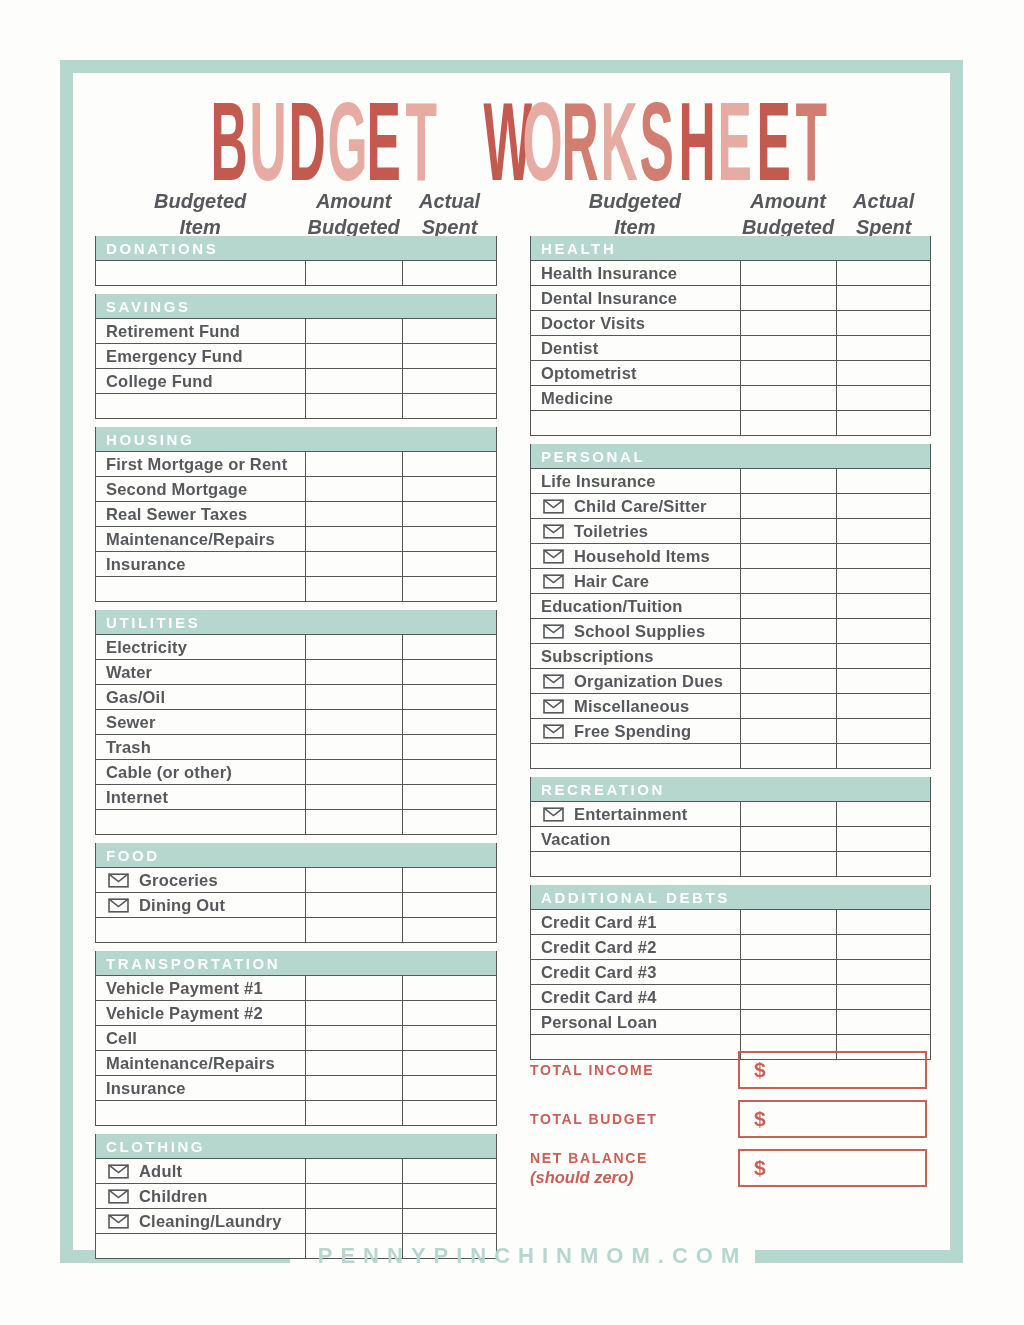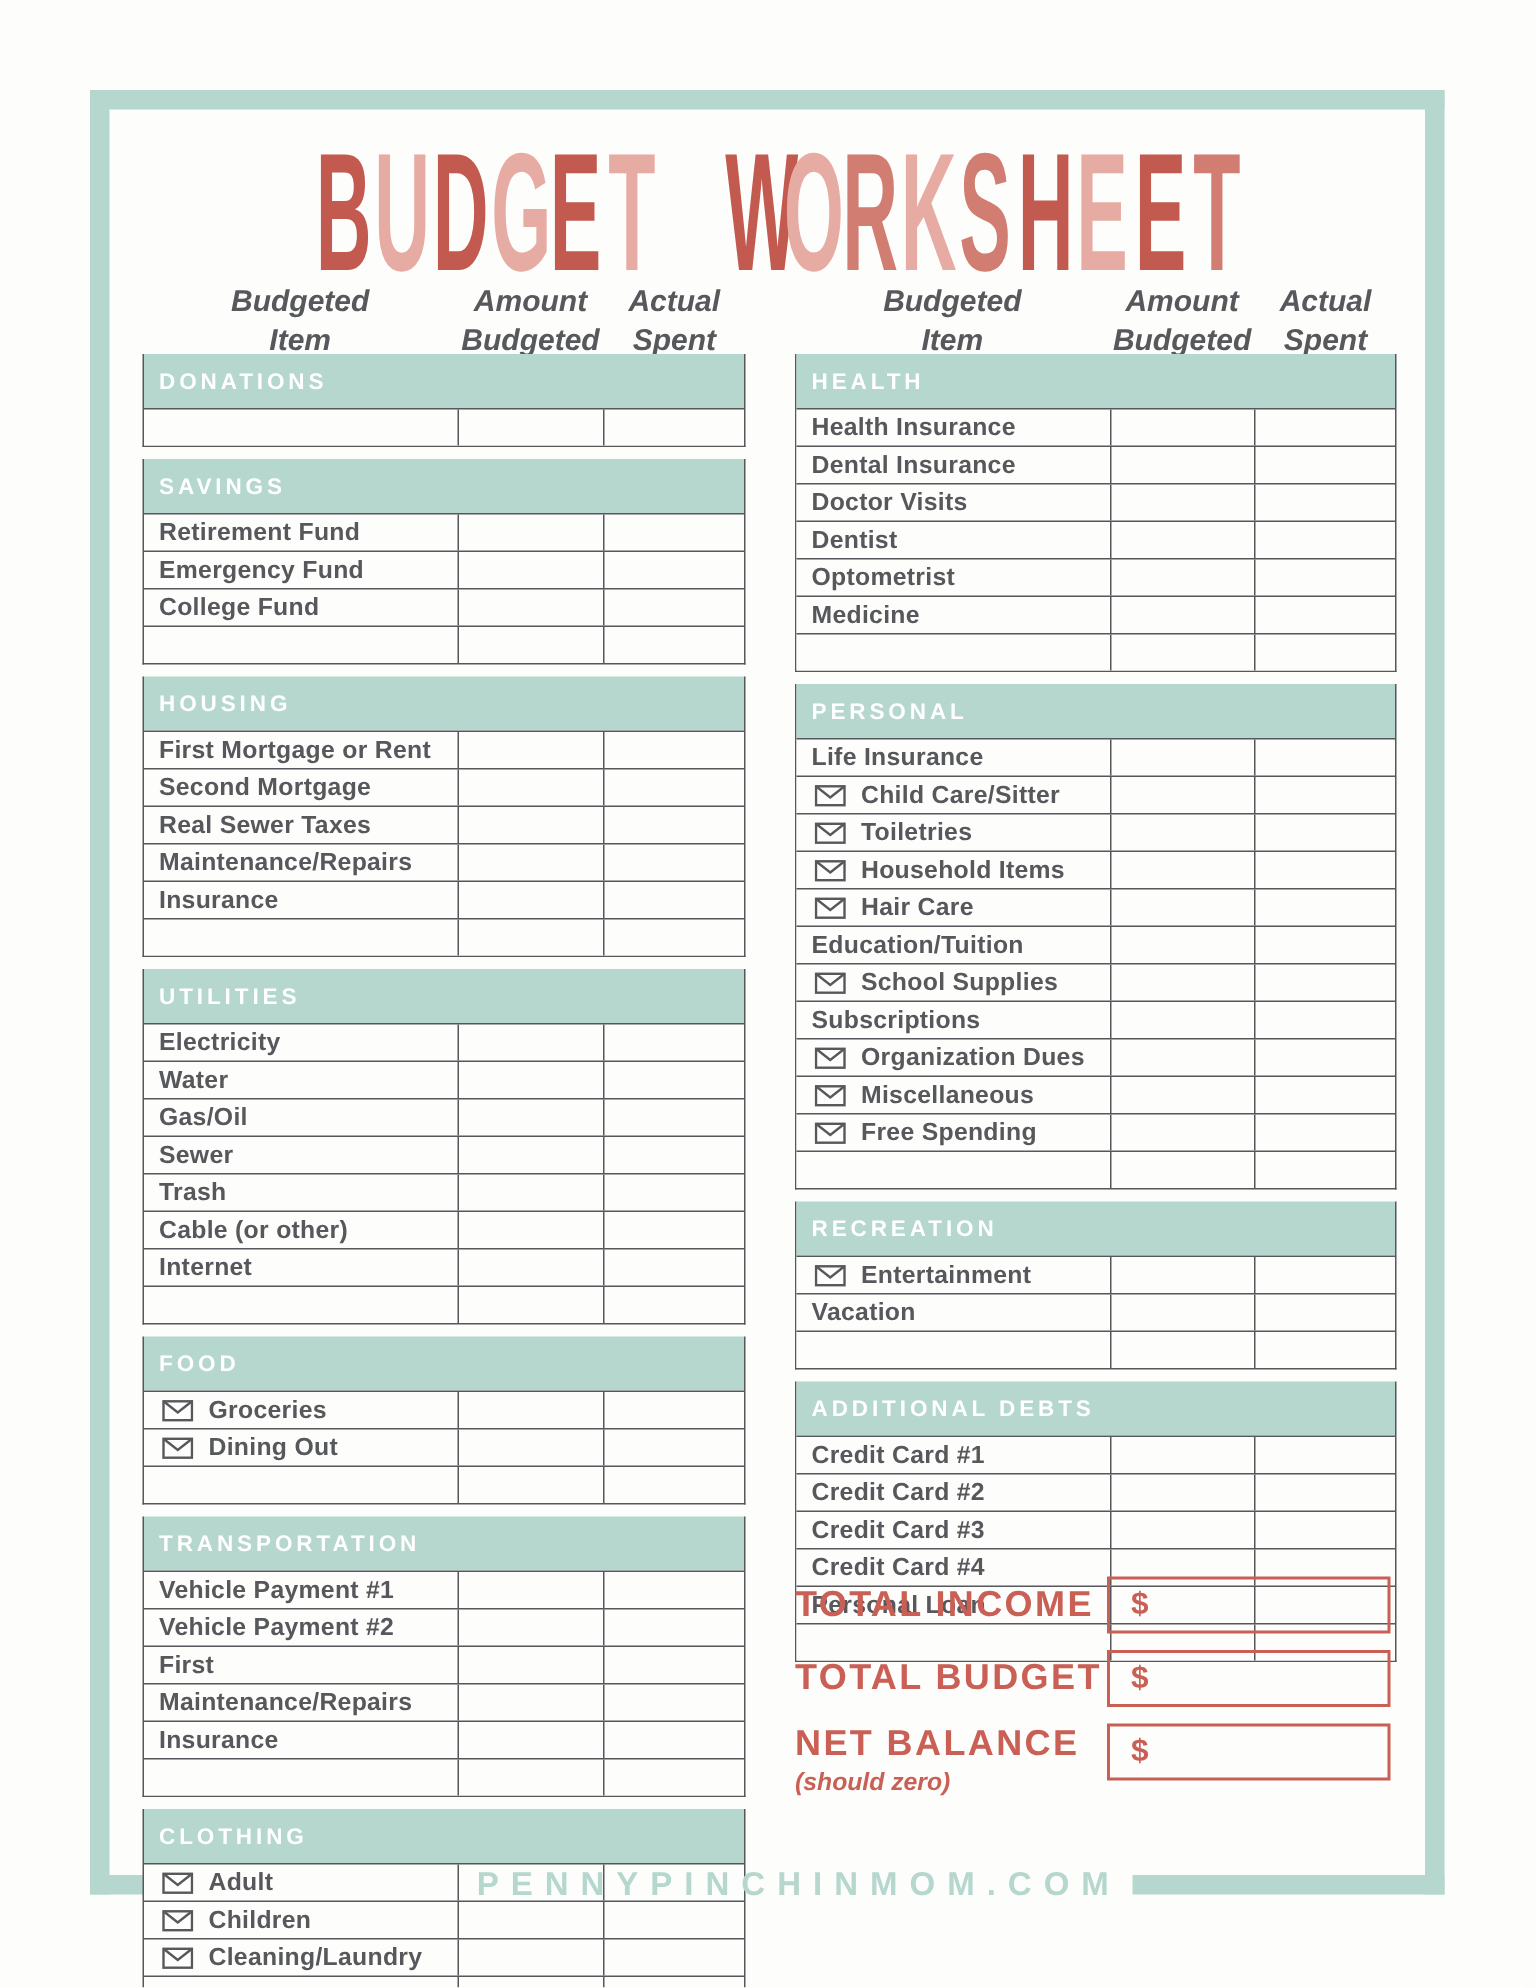--- a/index.html
+++ b/index.html
@@ -39,38 +39,38 @@
     color:var(--ink); white-space:pre-line; text-align:center;
   }
   .colheads .ch.i{width:52.3%;} .colheads .ch.a{width:24.1%;} .colheads .ch.s{width:23.6%;}
 
   
   .col{position:absolute; top:236px;}
   .col.lpos{left:95px; width:402px;}
   .col.rpos{left:530px; width:401px;}
   .section{border:1.5px solid var(--line); border-top:none; margin-bottom:8px; box-sizing:border-box;}
   .sec-h{
-    height:36px; background:var(--teal); color:#fff; font-weight:700;
+    height:24px; background:var(--teal); color:#fff; font-weight:700;
     letter-spacing:2.6px; font-size:15px; display:flex; align-items:center;
     padding-left:10px;
   }
   .row{display:flex; height:24px; border-top:1.5px solid var(--line); background:#fdfdfc;}
   .cell{box-sizing:border-box; height:100%;}
   .c-item{width:52.3%; display:flex; align-items:center; padding-left:10px;}
   .c-amt{width:24.1%; border-left:1.5px solid var(--line);}
   .c-act{width:23.6%; border-left:1.5px solid var(--line);}
   .lbl{font-size:16.5px; font-weight:600; color:var(--ink); letter-spacing:0.2px; white-space:nowrap;}
   .env{display:inline-flex; margin-right:10px; margin-left:2px;}
   .env svg{display:block;}
 
   
   .totals{position:absolute; left:530px; top:1051px; width:401px;}
   .trow{display:flex; align-items:stretch; margin-bottom:11px; min-height:38px;}
   .t-lab{width:208px; display:flex; flex-direction:column; justify-content:center;}
-  .t-lab .tt{color:var(--coral); font-weight:700; font-size:24px; letter-spacing:1.6px; white-space:nowrap;}
+  .t-lab .tt{color:var(--coral); font-weight:700; font-size:14px; letter-spacing:1.6px; white-space:nowrap;}
   .t-lab .tn{color:var(--coral); font-weight:700; font-style:italic; font-size:16.5px; margin-top:2px;}
   .t-box{
     width:189px; height:38px; box-sizing:border-box; border:2px solid var(--coral);
     display:flex; align-items:center; padding-left:14px; align-self:flex-start;
   }
   .t-box .ds{color:var(--coral); font-weight:700; font-size:21px;}
 
   
   .footer-text{
     position:absolute; left:300px; top:1243px; width:465px; text-align:center;
@@ -318,21 +318,21 @@
         </div>
         <div class="row">
           <div class="cell c-item">
             <span class="lbl">Vehicle Payment #2</span>
           </div>
           <div class="cell c-amt"></div>
           <div class="cell c-act"></div>
         </div>
         <div class="row">
           <div class="cell c-item">
-            <span class="lbl">First</span>
+            <span class="lbl">Cell</span>
           </div>
           <div class="cell c-amt"></div>
           <div class="cell c-act"></div>
         </div>
         <div class="row">
           <div class="cell c-item">
             <span class="lbl">Maintenance/Repairs</span>
           </div>
           <div class="cell c-amt"></div>
           <div class="cell c-act"></div>

